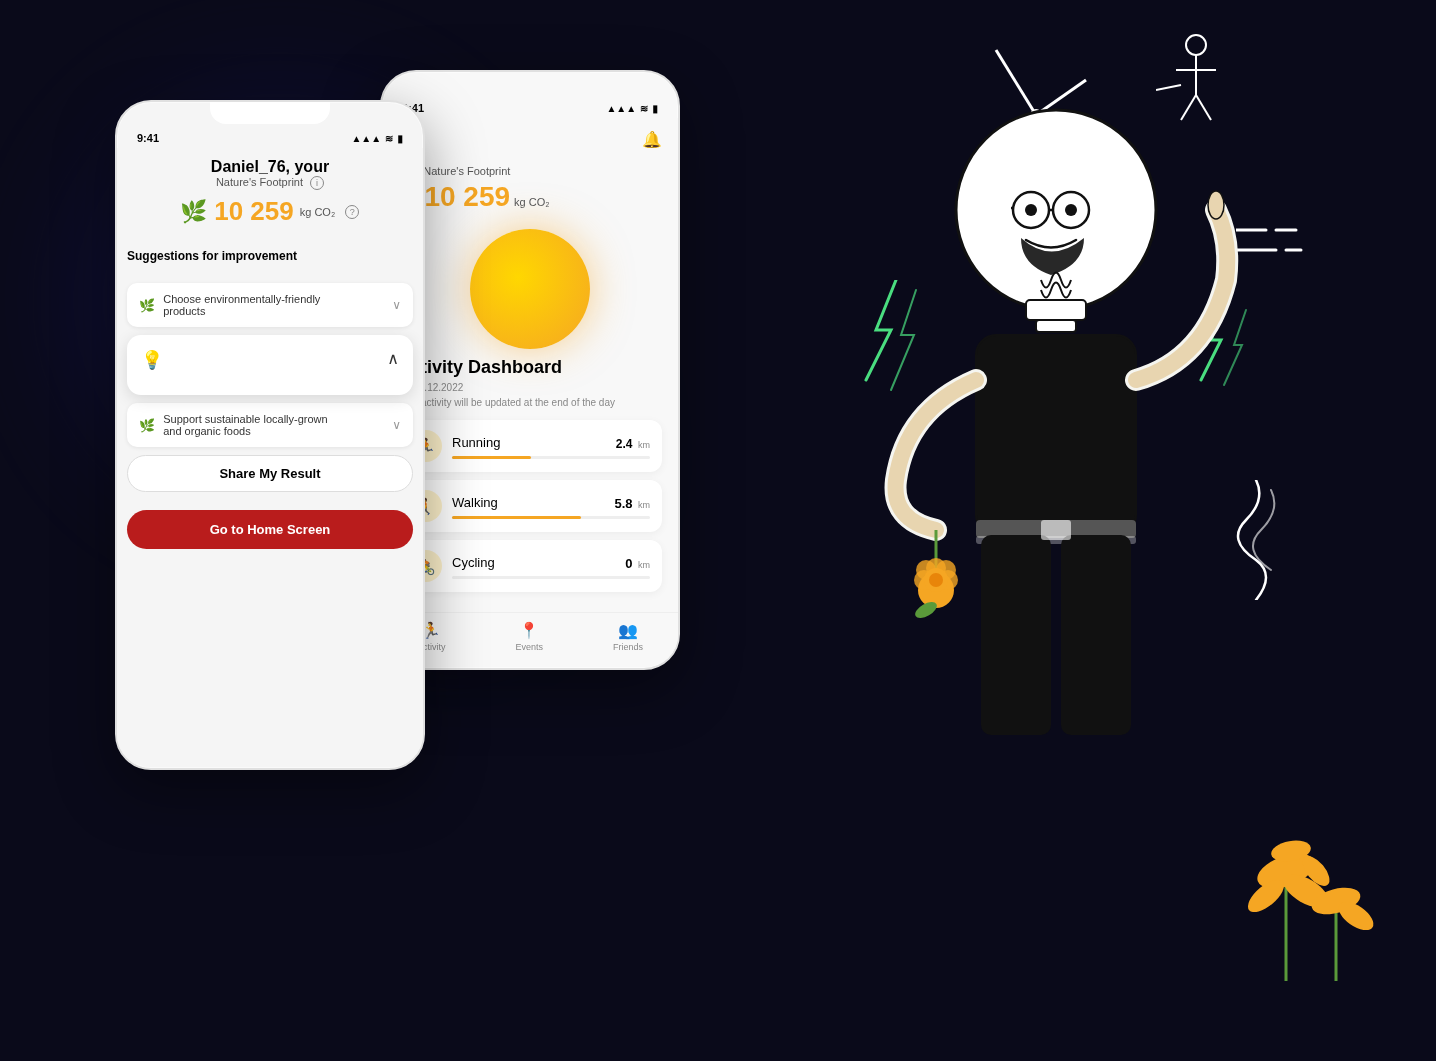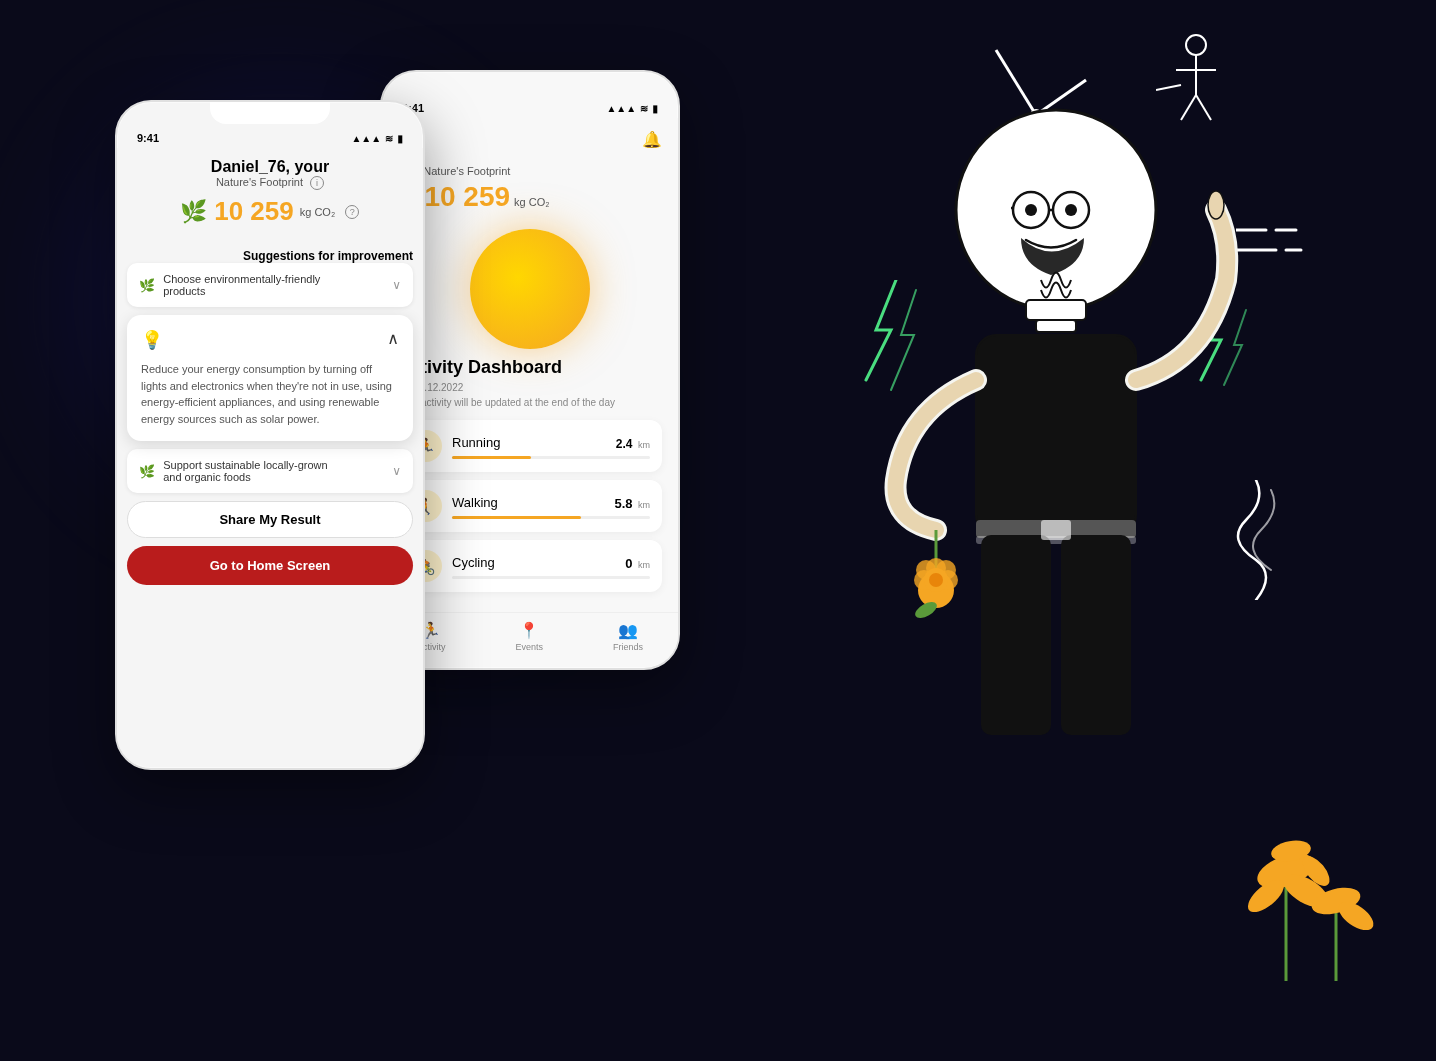--- a/index.html
+++ b/index.html
@@ -274,22 +274,22 @@
     .front-footprint-number {
       font-size: 26px;
       font-weight: 800;
       color: #F5A623;
     }
 
     .suggestions-title {
       font-size: 12px;
       font-weight: 600;
       color: #000;
-      text-align: right;
-      margin: 8px 0 0;
+      text-align: left;
+      margin: 8px 0 20px;
     }
 
     .suggestion-item {
       display: flex;
       align-items: center;
       background: #fff;
       border-radius: 10px;
       padding: 10px 12px;
       margin-bottom: 8px;
       box-shadow: 0 1px 4px rgba(0,0,0,0.08);
@@ -358,21 +358,21 @@
       display: block;
       width: 100%;
       background: #fff;
       border: 1.5px solid #ddd;
       border-radius: 24px;
       padding: 10px;
       font-size: 13px;
       font-weight: 600;
       color: #000;
       text-align: center;
-      margin-bottom: 8px;
+      margin-bottom: 18px;
       cursor: pointer;
     }
 
     .home-btn {
       display: block;
       width: 100%;
       background: #b91c1c;
       border: none;
       border-radius: 24px;
       padding: 12px;
@@ -560,21 +560,20 @@
             <span class="suggestion-text">Choose environmentally-friendly products</span>
           </div>
           <span class="suggestion-chevron">∨</span>
         </div>
 
         <div class="expanded-card">
           <div class="expanded-card-header">
             <span style="font-size:18px">💡</span>
             <span class="expand-close-icon">∧</span>
           </div>
-          <div class="expanded-card-body">Reduce your energy consumption by turning off lights and electronics when they're not in use, using energy-efficient appliances, and using renewable energy sources such as solar power.</div>
         </div>
 
         <div class="suggestion-item">
           <div class="suggestion-left">
             <span class="suggestion-icon leaf-icon">🌿</span>
             <span class="suggestion-text">Support sustainable locally-grown and organic foods</span>
           </div>
           <span class="suggestion-chevron">∨</span>
         </div>
       </div>

